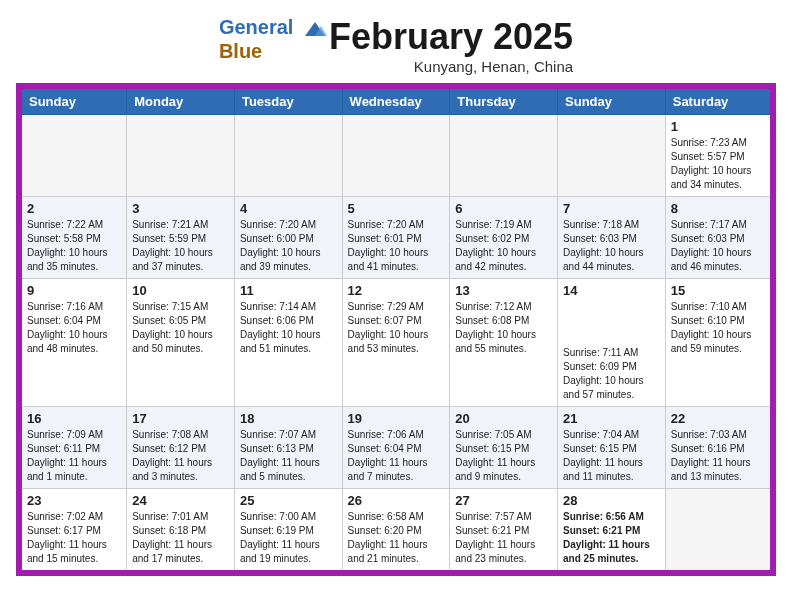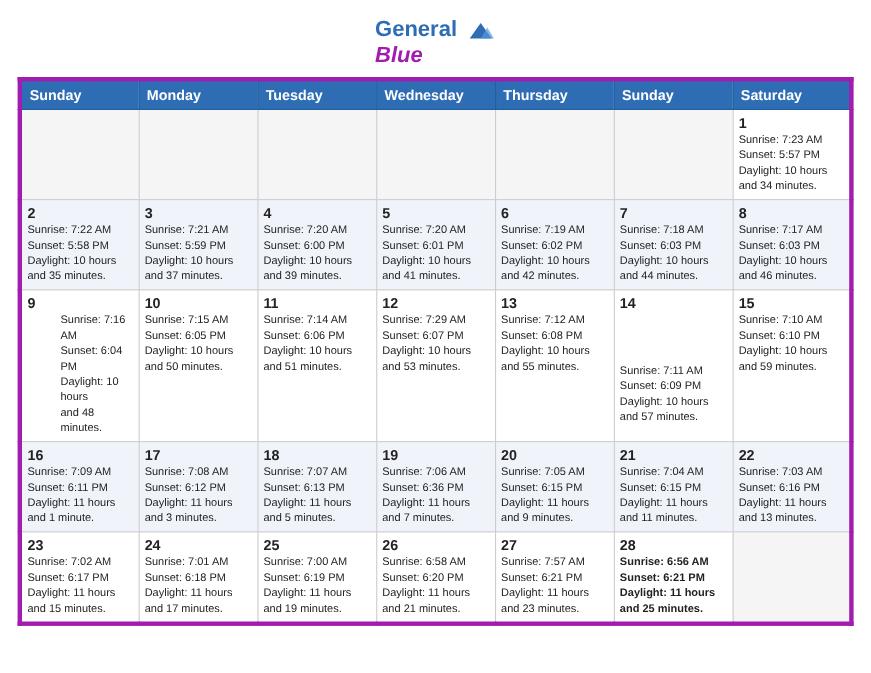--- a/index.html
+++ b/index.html
@@ -28,21 +28,21 @@
       font-weight: bold;
       color: #1a1a1a;
     }
     .location {
       font-size: 15px;
       color: #333;
     }
     .calendar {
       width: 100%;
       border-collapse: collapse;
-      border: 4px solid #a21caf;
+      border: 6px solid #a21caf;
     }
     .calendar th {
       background: #2e6db4;
       color: #fff;
       text-align: left;
       padding: 5px 7px;
       font-size: 13px;
       border: 1px solid #2060a0;
     }
     .calendar td {
@@ -82,23 +82,27 @@
       <div style="display:flex;align-items:center;">
         <div style="font-size:20px;font-weight:bold;color:#1a1a1a;line-height:1.15;">
           <span style="color:#2e6db4;">General</span>
           <svg width="28" height="22" viewBox="0 0 28 22" style="vertical-align:middle;margin-left:2px;">
             <polygon points="4,18 14,4 24,18" fill="#2e6db4"></polygon>
             <polygon points="14,18 20,8 26,18" fill="#5599dd" opacity="0.7"></polygon>
           </svg>
         </div>
       </div>
       <div style="font-size:20px;font-weight:bold;color:#1a1a1a;line-height:1.15;">
-        <span style="color:#a21caf;font-style:italic;">Blue</span>
+        <span style="color:#a16207;">Blue</span>
       </div>
     </div>
+  </div>
+  <div class="title-block">
+    <div class="month-title">February 2025</div>
+    <div class="location">Kunyang, Henan, China</div>
   </div>
 </div>
 
 <table class="calendar">
   <thead>
     <tr>
     <th>Sunday</th>
         <th>Monday</th>
         <th>Tuesday</th>
         <th>Wednesday</th>
@@ -170,21 +174,21 @@
           <span class="day-num">8</span>
           <div class="day-info" style="white-space: pre-line;">Sunrise: 7:17 AM
 Sunset: 6:03 PM
 Daylight: 10 hours
 and 46 minutes.</div>
         </td>
       </tr>
       <tr>
         <td>
           <span class="day-num">9</span>
-          <div class="day-info" style="white-space: pre-line; margin-left: 30px;">Sunrise: 7:16 AM
+          <div class="day-info" style="white-space: pre-line;">Sunrise: 7:16 AM
 Sunset: 6:04 PM
 Daylight: 10 hours
 and 48 minutes.</div>
         </td>
         <td>
           <span class="day-num">10</span>
           <div class="day-info" style="white-space: pre-line;">Sunrise: 7:15 AM
 Sunset: 6:05 PM
 Daylight: 10 hours
 and 50 minutes.</div>
@@ -243,21 +247,21 @@
         <td>
           <span class="day-num">18</span>
           <div class="day-info" style="white-space: pre-line;">Sunrise: 7:07 AM
 Sunset: 6:13 PM
 Daylight: 11 hours
 and 5 minutes.</div>
         </td>
         <td>
           <span class="day-num">19</span>
           <div class="day-info" style="white-space: pre-line;">Sunrise: 7:06 AM
-Sunset: 6:36 PM
+Sunset: 6:04 PM
 Daylight: 11 hours
 and 7 minutes.</div>
         </td>
         <td>
           <span class="day-num">20</span>
           <div class="day-info" style="white-space: pre-line;">Sunrise: 7:05 AM
 Sunset: 6:15 PM
 Daylight: 11 hours
 and 9 minutes.</div>
         </td>

